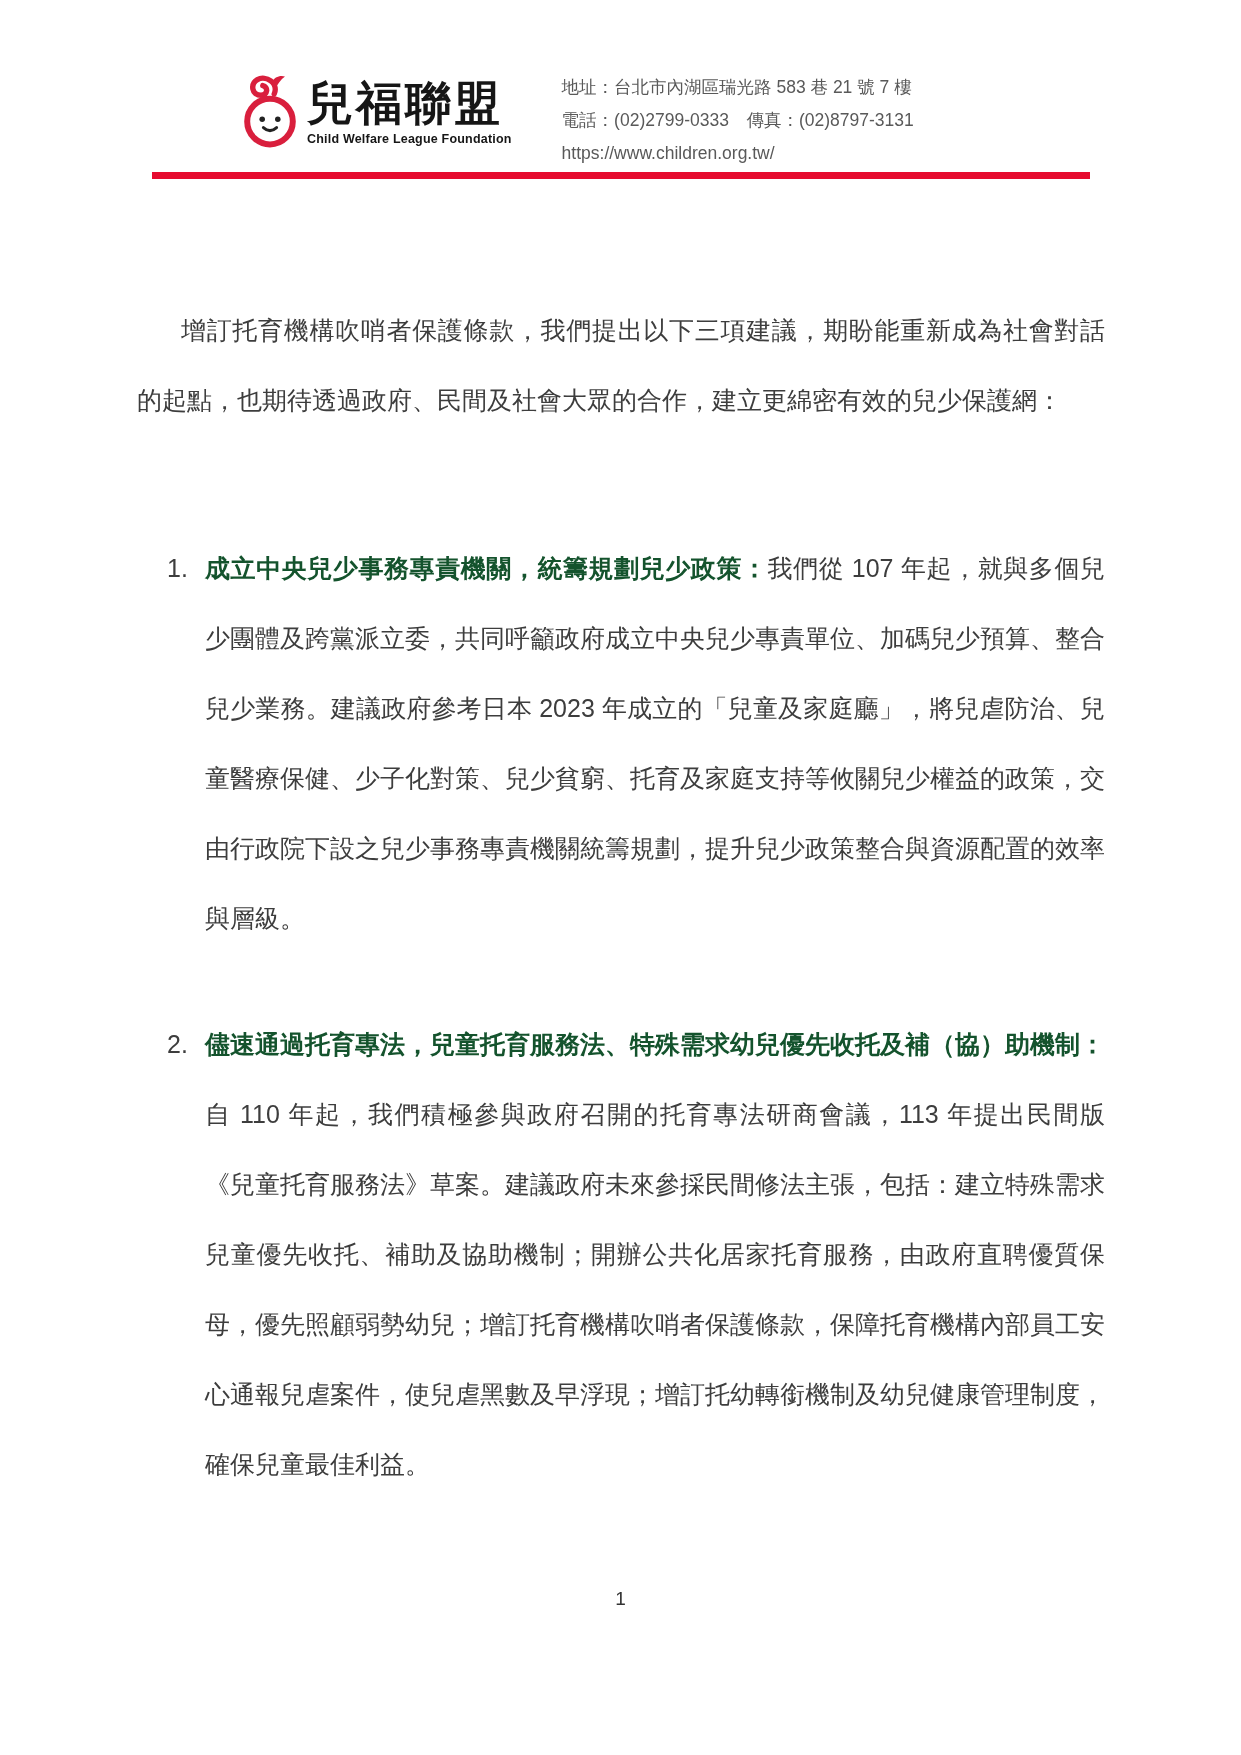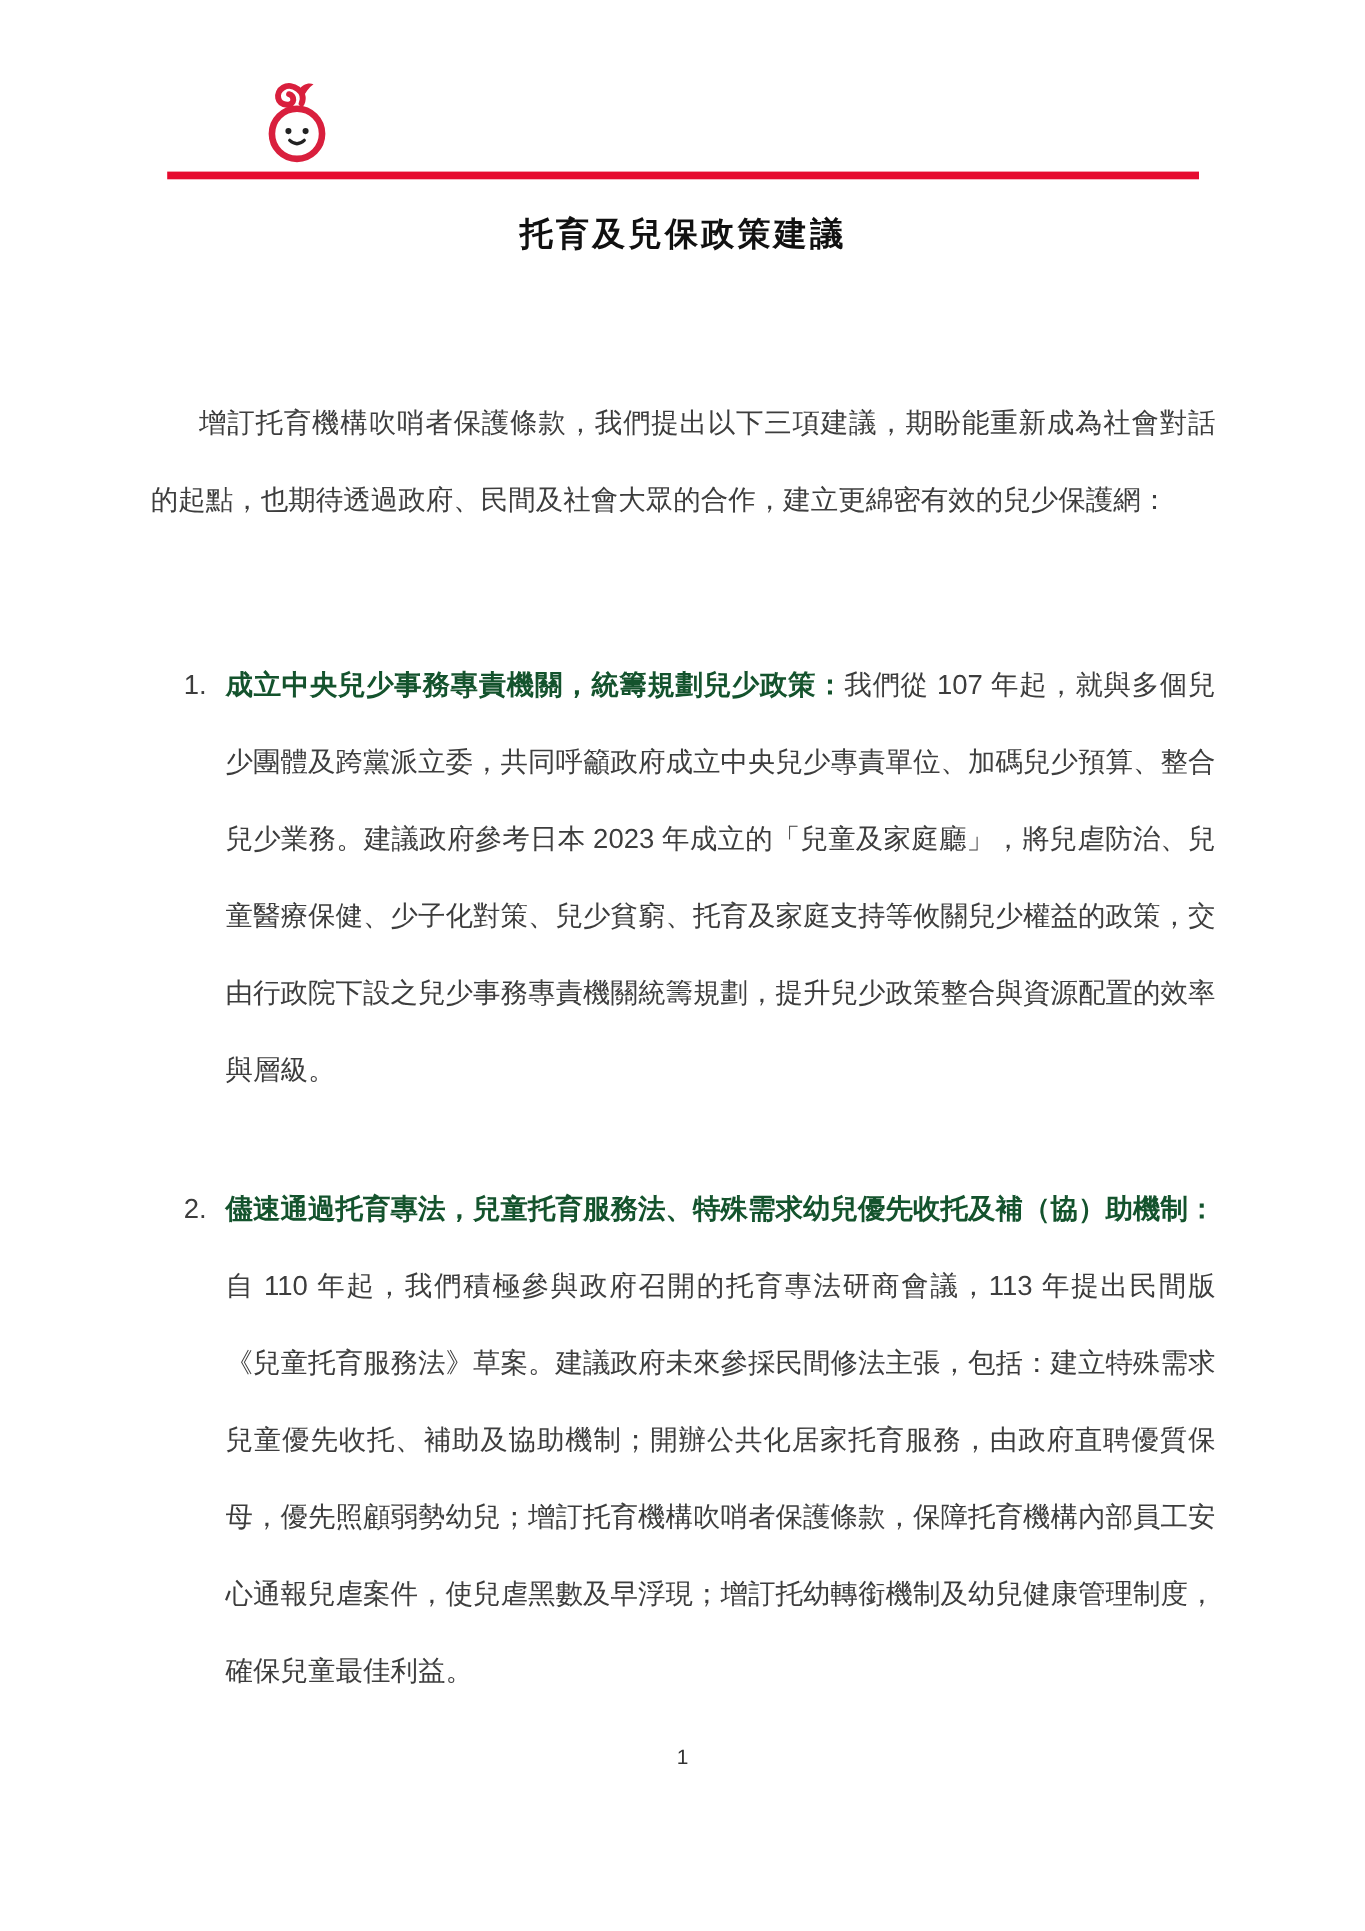--- a/index.html
+++ b/index.html
@@ -63,26 +63,34 @@
       <span class="logo-icon">
         <svg viewBox="0 0 110 128" width="66" height="84" aria-hidden="true">
           <path d="M62 34 C 70 16, 48 2, 34 10 C 22 17, 24 36, 40 36 C 52 36, 52 22, 43 20" fill="none" stroke="#d91f3d" stroke-width="9" stroke-linecap="round"></path>
           <path d="M58 14 C 62 6, 72 2, 80 5 C 73 10, 67 18, 64 26 Z" fill="#d91f3d"></path>
           <circle cx="55" cy="80" r="38" fill="none" stroke="#d91f3d" stroke-width="10"></circle>
           <circle cx="42" cy="76" r="4.6" fill="#222222"></circle>
           <circle cx="68" cy="76" r="4.6" fill="#222222"></circle>
           <path d="M44 90 Q 55 100, 66 90" fill="none" stroke="#222222" stroke-width="5" stroke-linecap="round"></path>
         </svg>
       </span>
+      <div class="logo-text">
+        <div class="logo-zh">兒福聯盟</div>
+        <div class="logo-en">Child Welfare League Foundation</div>
+      </div>
+    </div>
+    <div class="contact">
+      <div>地址：台北市內湖區瑞光路 583 巷 21 號 7 樓</div>
+      <div>電話：(02)2799-0333　傳真：(02)8797-3131</div>
+      <div>https://www.children.org.tw/</div>
     </div>
   </header>
 
   <div class="red-rule"></div>
 
-  <h1 class="title">托育及兒保政策建議</h1>
 
   <p class="intro">增訂托育機構吹哨者保護條款，我們提出以下三項建議，期盼能重新成為社會對話的起點，也期待透過政府、民間及社會大眾的合作，建立更綿密有效的兒少保護網：</p>
 
   <ol class="list">
     <li class="item">
       <span class="num">1.</span>
       <span><b>成立中央兒少事務專責機關，統籌規劃兒少政策：</b><span>我們從 107 年起，就與多個兒少團體及跨黨派立委，共同呼籲政府成立中央兒少專責單位、加碼兒少預算、整合兒少業務。建議政府參考日本 2023 年成立的「兒童及家庭廳」，將兒虐防治、兒童醫療保健、少子化對策、兒少貧窮、托育及家庭支持等攸關兒少權益的政策，交由行政院下設之兒少事務專責機關統籌規劃，提升兒少政策整合與資源配置的效率與層級。</span></span>
     </li>
     <li class="item">
       <span class="num">2.</span>

